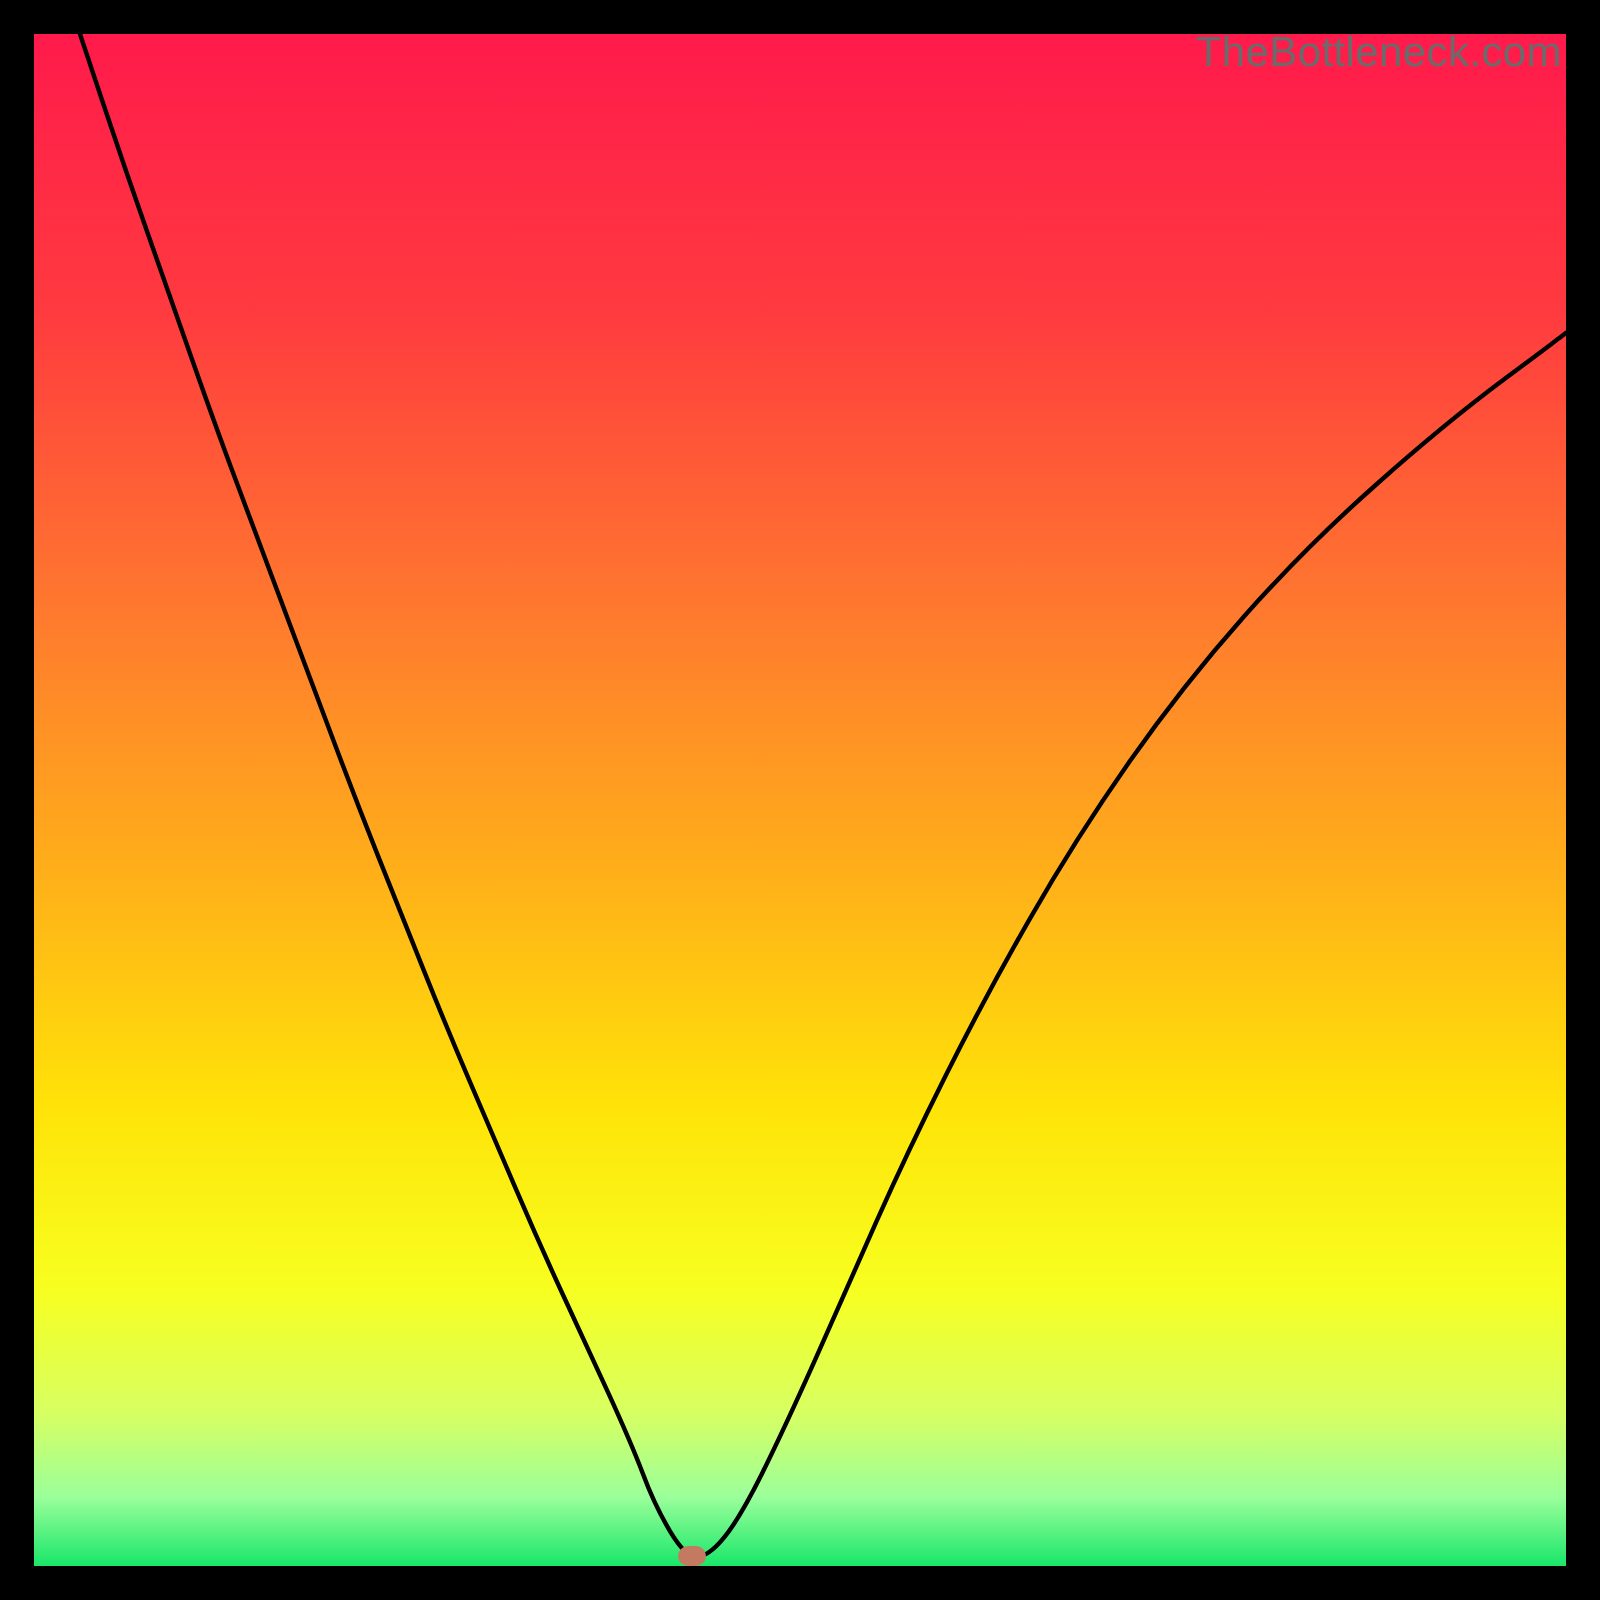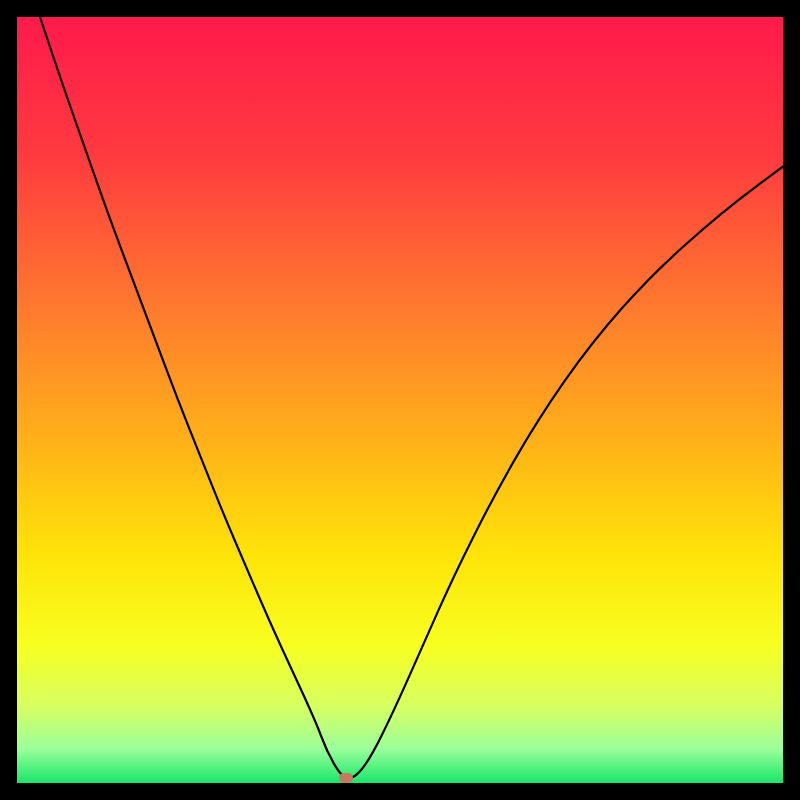--- a/index.html
+++ b/index.html
@@ -62,13 +62,14 @@
           <stop offset="95.5%" stop-color="#9bff9a"></stop>
           <stop offset="100%" stop-color="#19e66a"></stop>
         </linearGradient>
     </defs>
     <rect x="0" y="0" width="766" height="766" fill="url(#bg-grad)"></rect>
     <path id="curve-path" d="M 23.0 0.0 Q 23.0 0.0 34.5 34.5 Q 46.0 68.9 57.5 101.5 Q 68.9 134.1 80.4 166.6 Q 91.9 199.2 103.4 229.8 Q 114.9 260.4 126.4 291.1 Q 137.9 321.7 149.4 352.4 Q 160.9 383.0 172.3 411.7 Q 183.8 440.4 195.3 469.2 Q 206.8 497.9 218.3 524.7 Q 229.8 551.5 241.3 578.3 Q 252.8 605.1 264.3 630.0 Q 275.8 654.9 287.3 679.8 Q 298.7 704.7 304.5 720.0 Q 310.2 735.4 317.9 748.4 Q 325.6 761.4 331.3 761.4 Q 337.0 761.4 344.7 752.2 Q 352.4 743.0 363.9 720.0 Q 375.3 697.1 390.7 662.6 Q 406.0 628.1 421.3 593.6 Q 436.6 559.2 455.8 520.9 Q 474.9 482.6 497.9 442.4 Q 520.9 402.2 547.7 363.9 Q 574.5 325.6 605.1 291.1 Q 635.8 256.6 670.3 226.0 Q 704.7 195.3 735.4 172.4 T 766.0 149.4" fill="none" stroke-width="2.2" stroke-linecap="round" stroke-linejoin="round" stroke="#000000"></path>
   </svg>
 
   <div class="marker" id="marker" style="left: 329.38px; top: 761.404px; background: rgb(196, 122, 96);"></div>
 
+  <div class="watermark">TheBottleneck.com</div>
 </div>
 
 </body></html>

